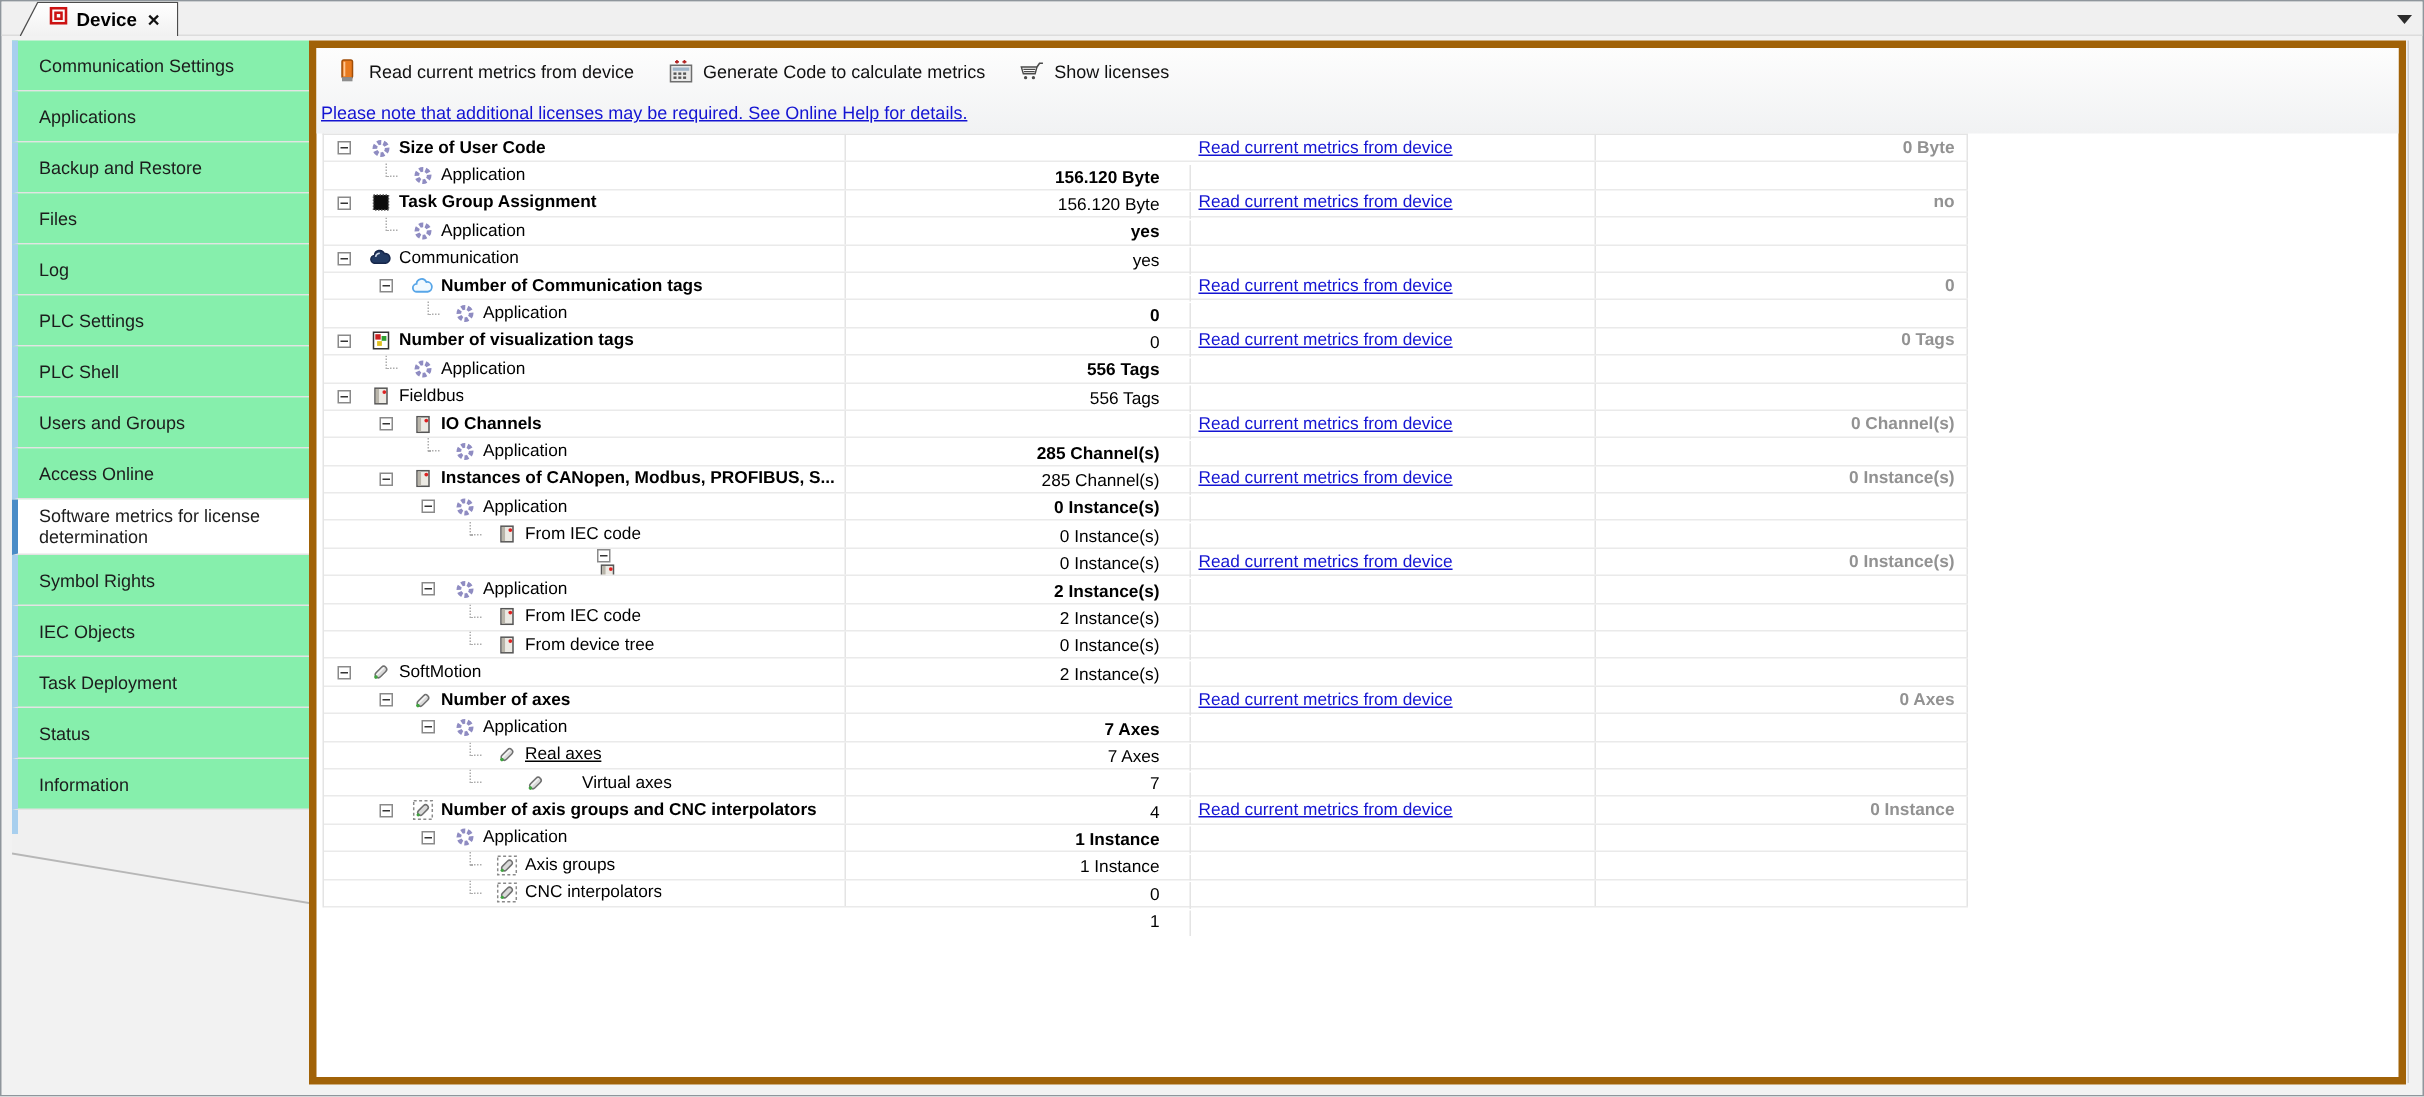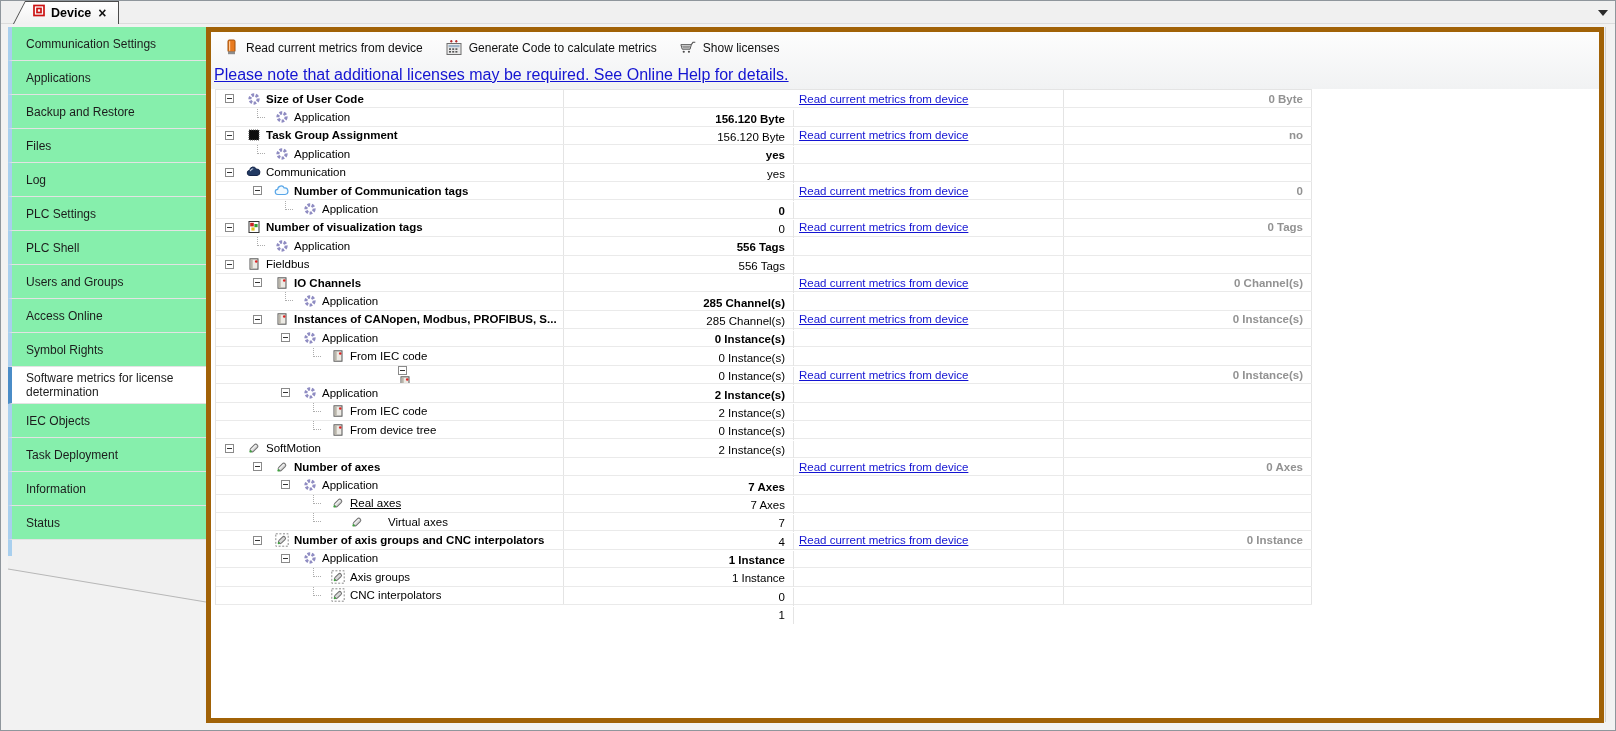--- a/index.html
+++ b/index.html
@@ -28,27 +28,27 @@
   .side-filler { height:16px; background:#f0f0f0; border-left:4px solid #a8cfee; }
   .side-tail { display:block; }
   
   .main-panel { position:absolute; left:205px; top:26px; width:1398px; height:696px;
                 background:#ffffff; border:5px solid #a16207; }
   .topband { position:absolute; left:0; top:0; right:0; height:57px; background:linear-gradient(#fdfdfd,#f1f2f3); }
   .toolbar { height:31px; display:flex; align-items:center; padding-left:7px; gap:14px; }
   .tbtn { display:flex; align-items:center; gap:6px; font-size:12px; color:#101010; padding:2px 4px; white-space:nowrap; cursor:default; }
   .tbtn .ticon { display:inline-flex; width:18px; height:17px; align-items:center; justify-content:center; }
   .note-row { height:24px; display:flex; align-items:center; padding-left:3px; }
-  .note-link { font-size:16px; color:#1414d2; text-decoration:underline; cursor:pointer; white-space:nowrap; }
+  .note-link { font-size:12px; color:#1414d2; text-decoration:underline; cursor:pointer; white-space:nowrap; }
   
   .mtable { position:absolute; left:4px; top:57px; width:1097px; border-left:1px solid #e4e4e4; border-top:1px solid #e4e4e4; background:#fff; }
   .mrow { display:flex; height:18.4px; border-bottom:1px solid #eaeaea; align-items:center; font-size:11.5px; color:#000; }
   .c { height:100%; display:flex; align-items:center; border-right:1px solid #e4e4e4; overflow:hidden; }
   .c-name   { width:348px; }
-  .c-value  { width:230px; justify-content:flex-end; padding-right:8px; white-space:nowrap;margin-top:40px; }
+  .c-value  { width:230px; justify-content:flex-end; padding-right:20px; white-space:nowrap;margin-top:40px; }
   .c-link   { width:270px; padding-left:5px; }
   .c-device { width:248px; justify-content:flex-end; padding-right:8px; color:#929292; font-weight:bold; white-space:nowrap; }
   .mrow.bold .c-name, .mrow.bold .c-value { font-weight:bold; }
   .slot { width:22px; display:flex; align-items:center; flex:none; }
   .exp { width:9px; height:9px; border:1px solid #8a8a8a; background:#fff; position:relative; flex:none; margin-left:1px; cursor:default; }
   .exp::after { content:""; position:absolute; left:1px; right:1px; top:3px; height:1px; background:#333; }
   .leafmark { width:8px; height:9px; border-left:1px dotted #adadad; border-bottom:1px dotted #adadad; margin-left:5px; transform:translateY(-4px); }
   .ricon { width:15px; height:14px; flex:none; margin-right:5px; display:inline-flex; align-items:center; justify-content:center; }
   .rlabel { white-space:nowrap; overflow:hidden; }
   .mlink { font-size:11.5px; color:#1414d2; text-decoration:underline; cursor:pointer; white-space:nowrap; }
@@ -98,37 +98,37 @@
         </div>
         <div class="side-item">
           <span class="side-label">PLC Shell</span>
         </div>
         <div class="side-item">
           <span class="side-label">Users and Groups</span>
         </div>
         <div class="side-item">
           <span class="side-label">Access Online</span>
         </div>
-        <div class="side-item">
-          <span class="side-label">Symbol Rights</span>
-        </div>
         <div class="side-item selected">
           <span class="side-label">Software metrics for license determination</span>
         </div>
         <div class="side-item">
+          <span class="side-label">Symbol Rights</span>
+        </div>
+        <div class="side-item">
           <span class="side-label">IEC Objects</span>
         </div>
         <div class="side-item">
           <span class="side-label">Task Deployment</span>
         </div>
         <div class="side-item">
+          <span class="side-label">Status</span>
+        </div>
+        <div class="side-item">
           <span class="side-label">Information</span>
-        </div>
-        <div class="side-item">
-          <span class="side-label">Status</span>
         </div>
       </div>
     <div class="side-filler"></div>
     <svg class="side-tail" width="198" height="48">
       <polygon points="0,0 198,0 198,46 0,13" fill="#f0f0f0"></polygon>
       <line x1="0" y1="13" x2="198" y2="46" stroke="#b7b7b7" stroke-width="1.2"></line>
     </svg>
   </div>
 
   <div class="main-panel">

